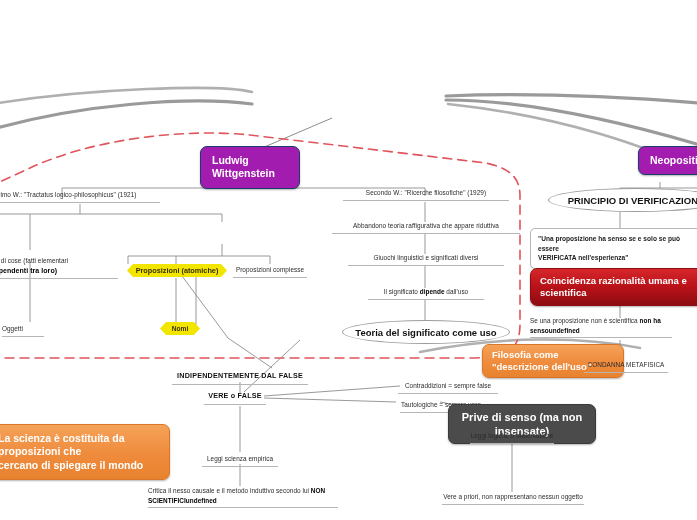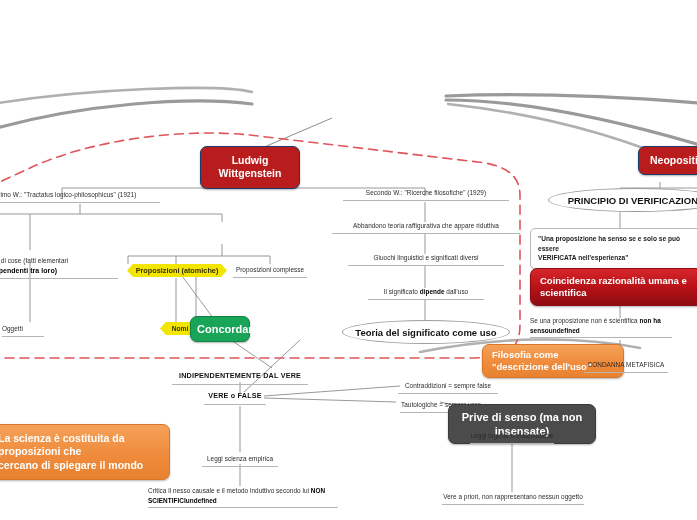--- a/index.html
+++ b/index.html
@@ -17,21 +17,21 @@
   
   .rbox{
     border-radius:7px;
     color:#ffffff;
     font-weight:bold;
     line-height:1.28;
     padding:7px 11px;
     box-shadow:0 1px 2px rgba(0,0,0,.30);
   }
   .rbox.red{background:#cb2230;border:1px solid #a71b27;font-size:11.5px;letter-spacing:.1px;}
-  .rbox.blue{background:#b91c1c;border:1px solid #1a3e6b;font-size:10.5px;text-align:center;}
+  .rbox.blue{background:#a21caf;border:1px solid #1a3e6b;font-size:10.5px;}
   .rbox.green{background:#18a558;border:1px solid #128047;font-size:11px;text-align:center;}
   .rbox.grey{background:#4b4b4b;border:1px solid #3a3a3a;font-size:11px;text-align:center;}
   .rbox.orange{
     background:linear-gradient(180deg,#f4a259 0%,#ef8b3c 55%,#e8822f 100%);
     border:1px solid #d9762a;font-size:10.5px;
   }
   .rbox.orange.small{font-size:9.5px;padding:4px 9px;}
   .rbox.redgrad{
     background:linear-gradient(180deg,#d6262b 0%,#b81218 50%,#8d0d12 100%);
     border:1px solid #8d0d12;font-size:9.5px;padding:6px 9px;text-align:left;
@@ -179,23 +179,20 @@
   </div>
 
   <div class="node leaf" style="left:233px;top:265px;width:74px;">
     <span>Proposizioni complesse</span>
   </div>
 
   <div class="node hex sm" style="left:160px;top:322px;width:40px;height:13px;">
     <span>Nomi</span>
   </div>
 
-  <div class="node rbox green" style="left:190px;top:316px;width:60px;padding:5px 6px;">
-    <span>Concordanza</span>
-  </div>
 
   <div class="node leaf" style="left:343px;top:188px;width:166px;">
     <span>Secondo W.: "Ricerche filosofiche" (1929)</span>
   </div>
 
   <div class="node leaf" style="left:332px;top:221px;width:188px;">
     <span>Abbandono teoria raffigurativa che appare riduttiva</span>
   </div>
 
   <div class="node leaf" style="left:348px;top:253px;width:156px;">
@@ -229,21 +226,21 @@
 
   <div class="node leaf left" style="left:530px;top:316px;width:142px;">
     <span>Se una proposizione non è scientifica </span><b>non ha senso</b><b>undefined</b>
   </div>
 
   <div class="node leaf" style="left:584px;top:360px;width:84px;">
     <span>CONDANNA METAFISICA</span>
   </div>
 
   <div class="node leaf caps" style="left:172px;top:371px;width:136px;">
-    <span>INDIPENDENTEMENTE DAL VERE</span>
+    <span>INDIPENDENTEMENTE DAL FALSE</span>
   </div>
 
   <div class="node leaf caps" style="left:204px;top:391px;width:62px;">
     <span>VERE o FALSE</span>
   </div>
 
   <div class="node rbox orange" style="left:-14px;top:424px;width:184px;">
     <span>La scienza è costituita da proposizioni che</span><br>
     <span>cercano di spiegare il mondo</span>
   </div>

